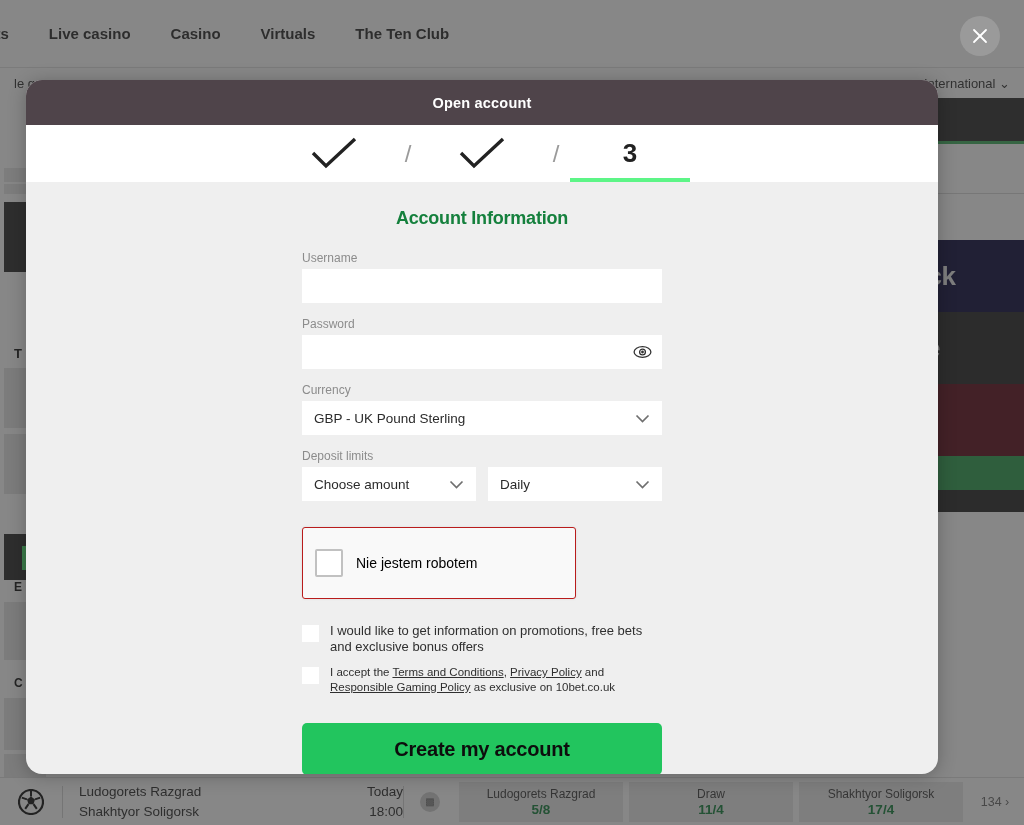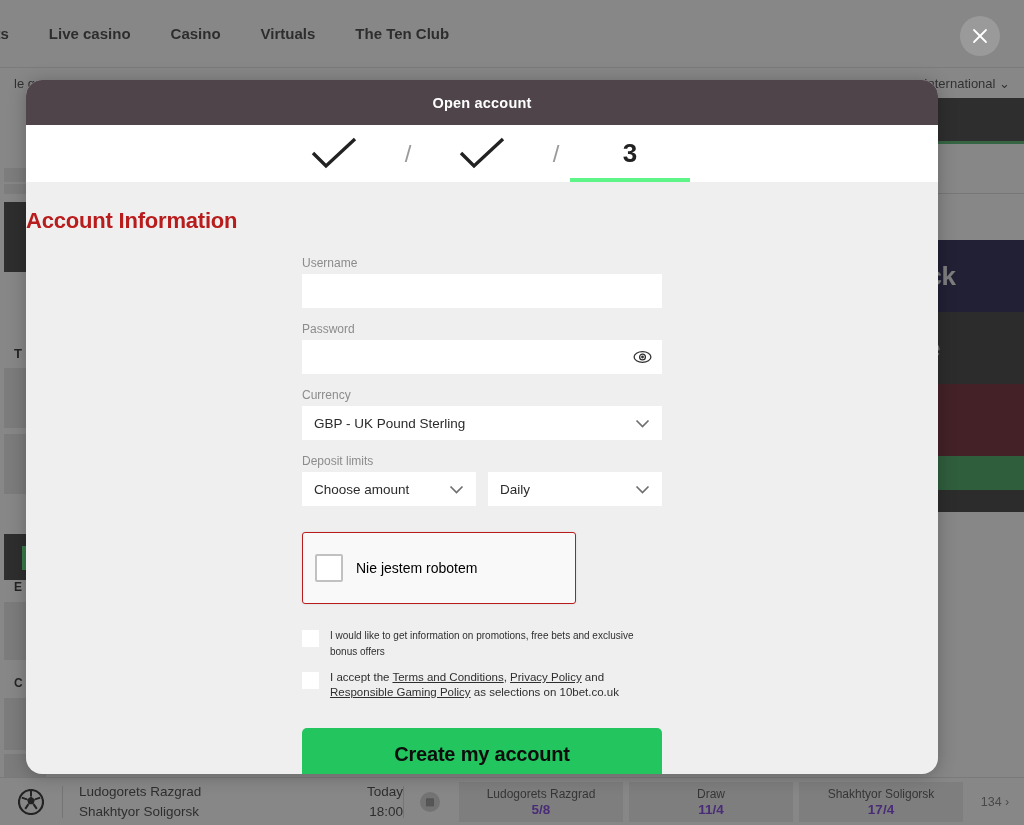--- a/index.html
+++ b/index.html
@@ -102,21 +102,21 @@
   .mr-stat-ico {
     width:20px; height:20px; border-radius:50%; background:#d0d0d0;
     display:flex; align-items:center; justify-content:center;
     font-size:10px; color:#666;
   }
   .mr-odd {
     flex: 1 1 0; margin: 0 3px; height: 40px; background:#e9e9e9;
     display:flex; flex-direction:column; align-items:center; justify-content:center;
     font-size:12px; color:#3d3d3d; line-height:15px;
   }
-  .mr-odd b { font-size:13.5px; color:#6d28d9; }
+  .mr-odd b { font-size:13.5px; color:#15803d; }
   .mr-more {
     width: 58px; text-align:center; font-size:12.5px; color:#6a6a6a;
   }
 
   
   #overlay {
     position: absolute; inset: 0;
     background: rgba(48,48,48,0.58);
   }
   #close-btn {
@@ -161,22 +161,22 @@
   }
   .step-slash {
     width: 28px; display:flex; align-items:center; justify-content:center;
     color: #9a9a9a; font-size: 24px; font-weight: 300;
   }
 
   #form-area {
     padding-top: 26px;
   }
   #form-title {
-    font-size: 22px; font-weight: bold;
-    color: #b91c1c; margin-bottom: 22px; letter-spacing: -0.2px;
+    text-align: center; font-size: 18px; font-weight: bold;
+    color: #15803d; margin-bottom: 22px; letter-spacing: -0.2px;
   }
   #form-inner { width: 360px; margin: 0 auto; }
 
   .fld-label {
     font-size: 12px; color: #8c8c8c; margin-bottom: 4px;
   }
   .fld-input {
     height: 34px; background: #ffffff; border: none;
     display: flex; align-items: center; padding: 0 12px;
     font-size: 13.5px; color: #2b2b2b;
@@ -219,21 +219,21 @@
   #rc-terms { font-size: 7.5px; color: #9b9b9b; margin-top: 1px; }
 
   
   #consents { margin-top: 24px; }
   .consent-row { display: flex; margin-bottom: 10px; }
   .cb {
     width: 17px; height: 17px; background: #fff; flex: 0 0 17px;
     margin-top: 2px; cursor: pointer;
   }
   .consent-txt {
-    margin-left: 11px; font-size: 10px; color: #2f2f2f; line-height: 16px;
+    margin-left: 11px; font-size: 13px; color: #2f2f2f; line-height: 16px;
   }
   .consent-txt.small { font-size: 11.5px; line-height: 15px; }
   .consent-txt a { color: #2f2f2f; text-decoration: underline; cursor: pointer; }
 
   #create-btn {
     margin-top: 18px;
     width: 360px; height: 52px; background: #22c55e;
     border: none; border-radius: 5px;
     font-family: "Liberation Sans", sans-serif;
     font-size: 20px; font-weight: bold; color: #0d0d0d;
@@ -444,21 +444,21 @@
         <div id="rc-label">Nie jestem robotem</div>
       </div>
 
       <div id="consents">
         <div class="consent-row">
           <div class="cb"></div>
           <div class="consent-txt">I would like to get information on promotions, free bets and exclusive bonus offers</div>
         </div>
         <div class="consent-row">
           <div class="cb"></div>
-          <div class="consent-txt small"><span>I accept the </span><a>Terms and Conditions</a><span>, </span><a>Privacy Policy</a><span> and </span><a>Responsible Gaming Policy</a><span> as selections on 10bet.co.uk</span></div>
+          <div class="consent-txt small"><span>I accept the </span><a>Terms and Conditions</a><span>, </span><a>Privacy Policy</a><span> and </span><a>Responsible Gaming Policy</a><span> as exclusive on 10bet.co.uk</span></div>
         </div>
       </div>
 
       <button id="create-btn">Create my account</button>
 
       
 
     </div>
   </div>
 </div>

